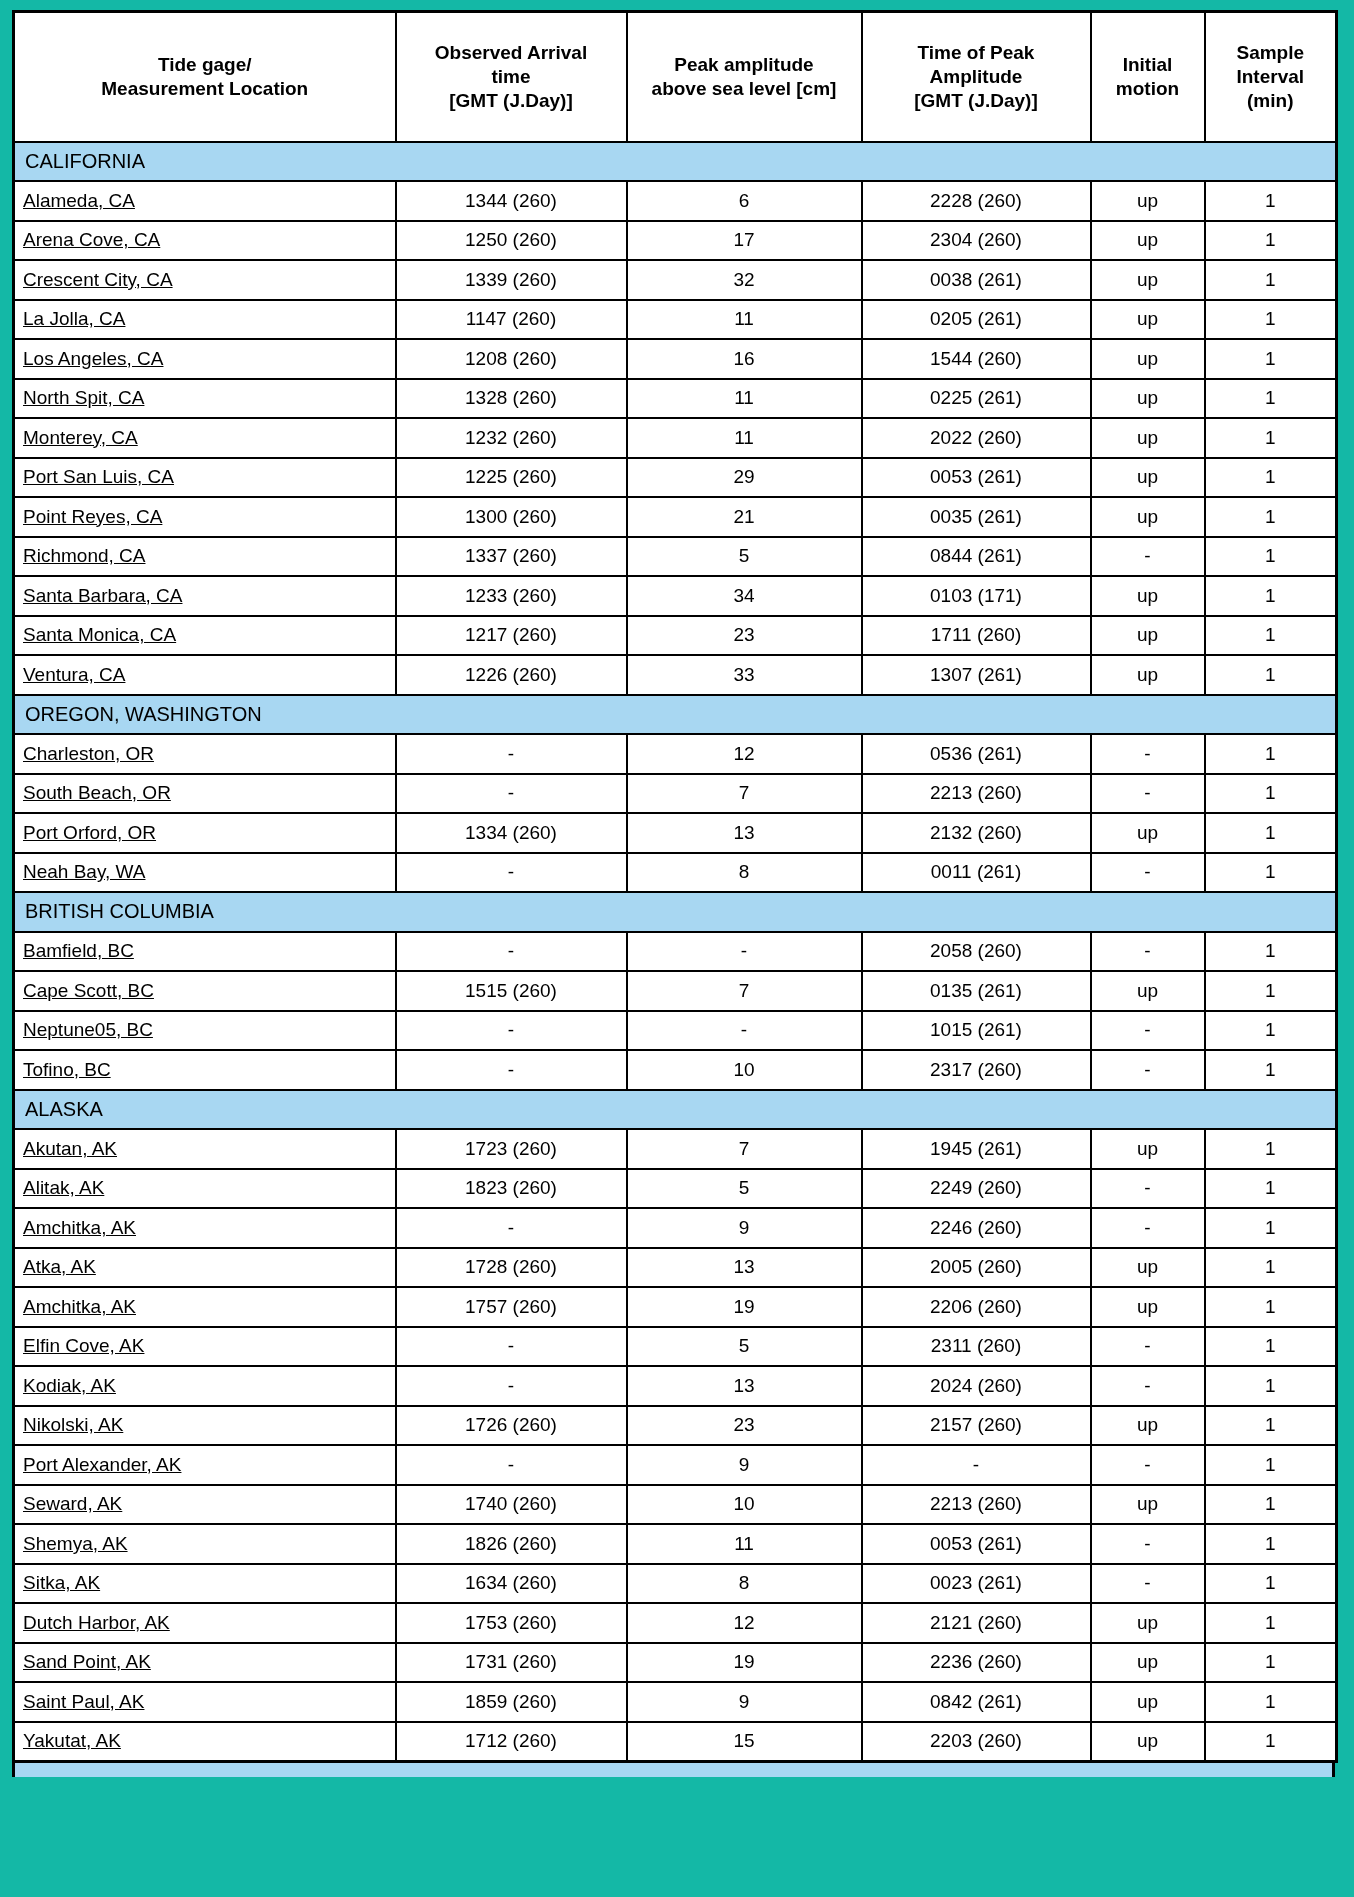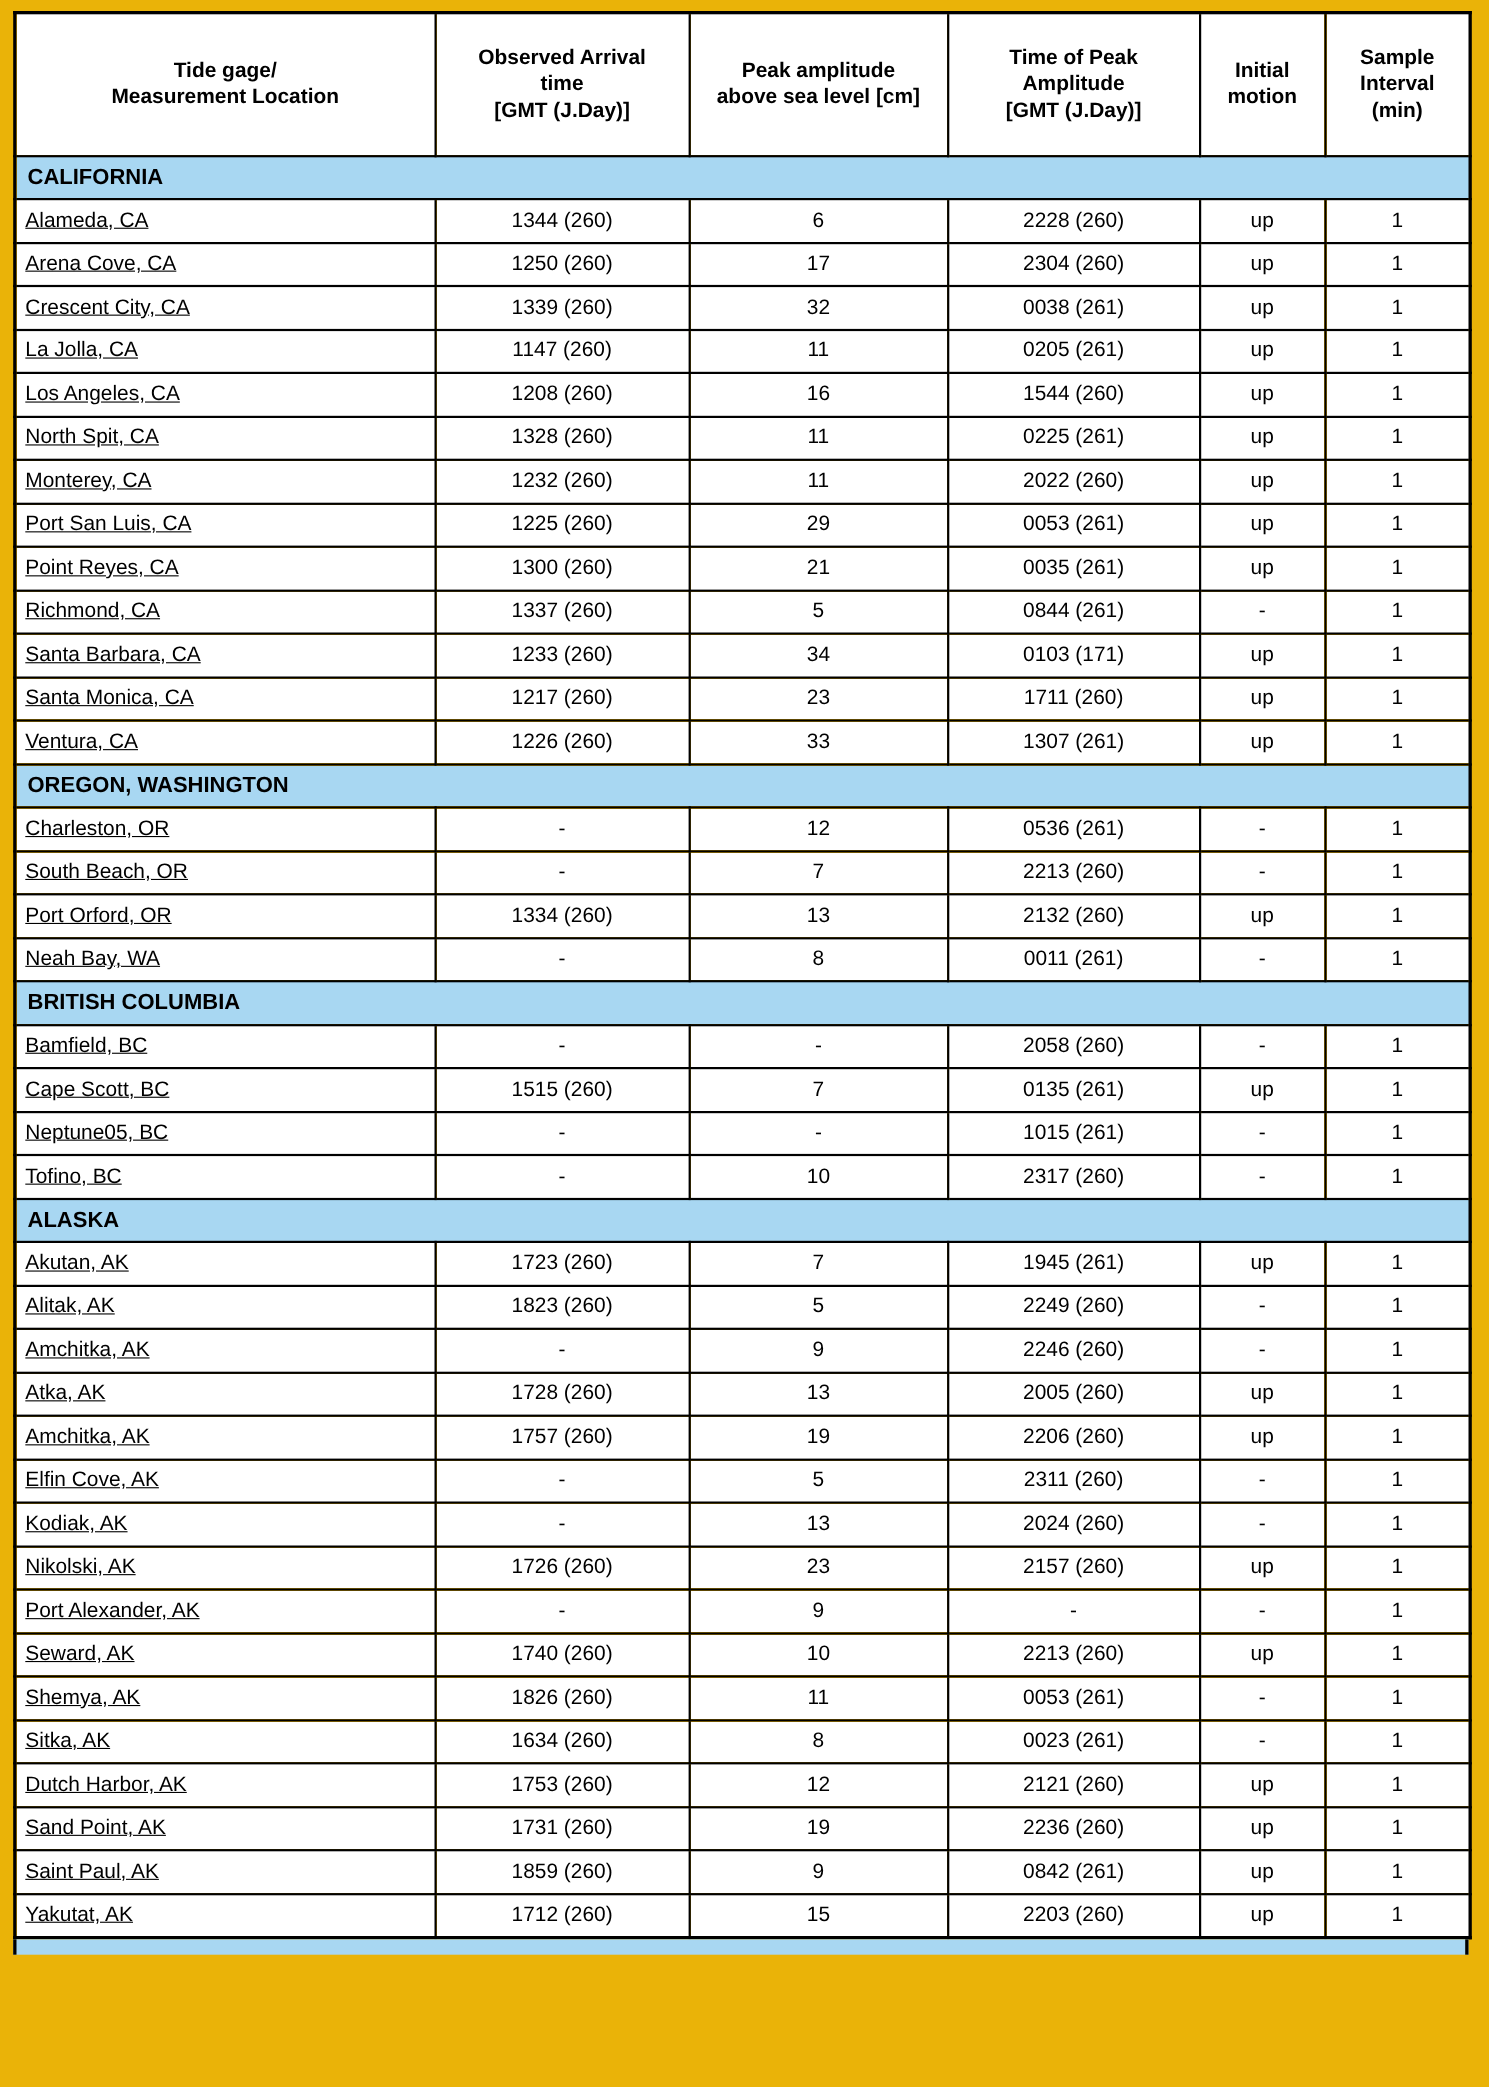--- a/index.html
+++ b/index.html
@@ -8,21 +8,21 @@
     background: #ffffff;
     font-family: "Liberation Sans", sans-serif;
     color: #000000;
   }
   .page {
     width: 1354px;
     height: 1897px;
     overflow: hidden;
     box-sizing: border-box;
     padding: 10px 0 0 12px;
-    background: #eab308;
+    background: #14b8a6;
   }
   table.tide-table {
     border-collapse: collapse;
     table-layout: fixed;
     width: 1323px;
   }
   table.tide-table th,
   table.tide-table td {
     border: 2px solid #000000;
     box-sizing: border-box;
@@ -59,21 +59,21 @@
   td.loc {
     text-align: left;
     padding-left: 8px;
     text-decoration: underline;
   }
   td.num {
     text-align: center;
   }
   tr.section-row td {
     background: var(--section-bg, #A8D7F2);
-    font-weight: bold;
+    font-weight: normal;
     font-size: 20px;
     text-align: left;
     padding-left: 10px;
   }
   .next-section-strip {
     width: 1323px;
     height: 14px;
     box-sizing: border-box;
     background: var(--section-bg, #A8D7F2);
     border-left: 3px solid #000000;

